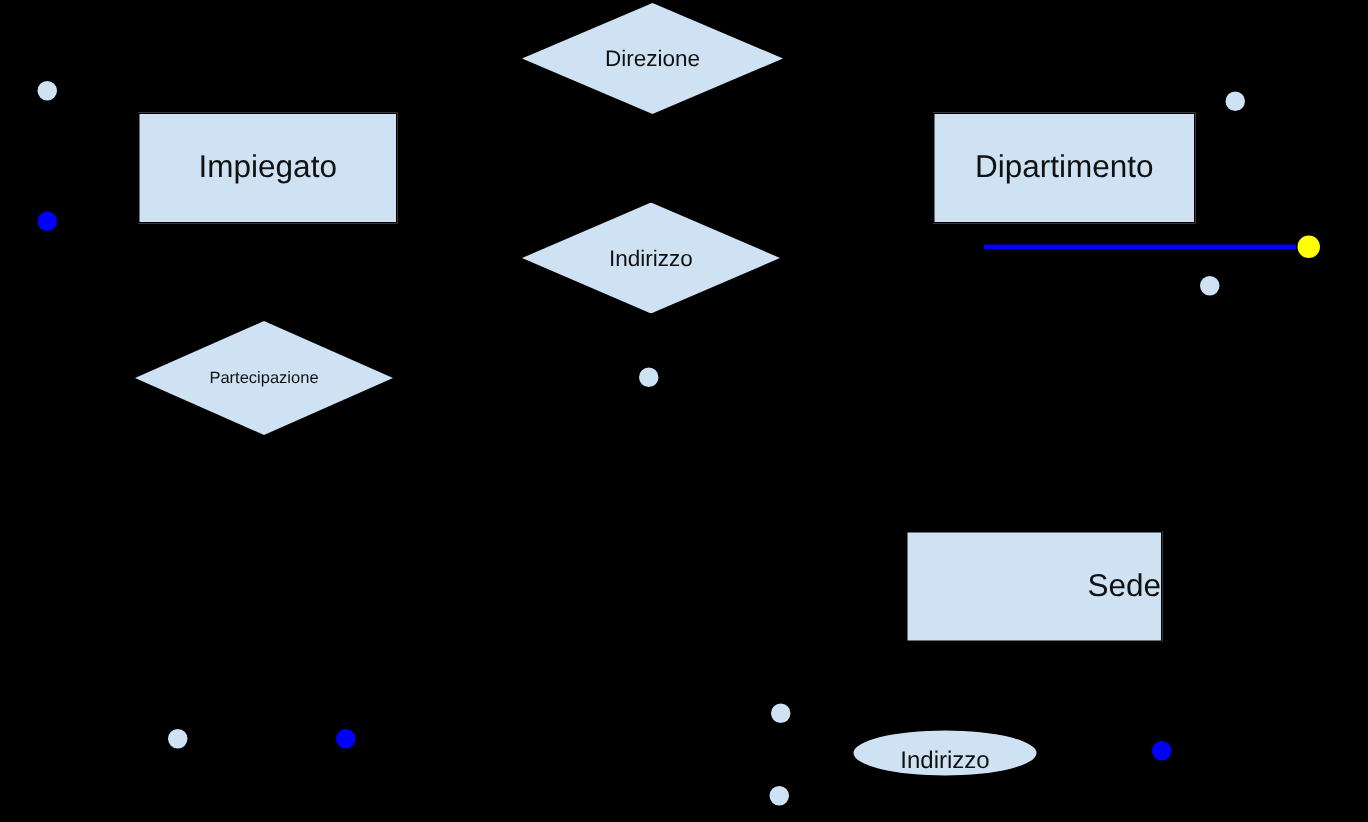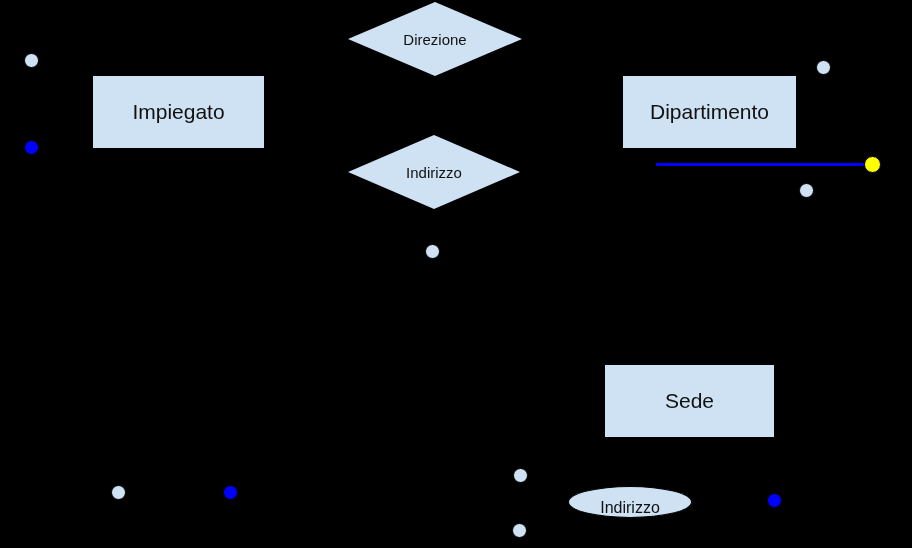--- a/index.html
+++ b/index.html
@@ -79,32 +79,35 @@
 <div class="stage">
 
   <div class="diamond big" style="left:348px; top:2px; width:174px; height:74px;">
     <span>Direzione</span>
   </div>
 
   <div class="diamond big" style="left:348px; top:135px; width:172px; height:74px;">
     <span>Indirizzo</span>
   </div>
 
+  <div class="diamond small" style="left:90px; top:214px; width:172px; height:76px;">
+    <span>Partecipazione</span>
+  </div>
 
 
   <div class="entity" style="left:92px; top:75px; width:173px; height:74px;">
     <span>Impiegato</span>
   </div>
 
   <div class="entity" style="left:622px; top:75px; width:175px; height:74px;">
     <span>Dipartimento</span>
   </div>
 
 
-  <div class="entity" style="left:604px; top:364px; width:171px; height:74px;">
+  <div class="entity" style="left:604px; top:354px; width:171px; height:74px;justify-content:flex-end;">
     <span>Sede</span>
   </div>
 
   <div class="ellipse" style="left:568px; top:486px; width:124px; height:32px;">
     <span>Indirizzo</span>
   </div>
 
   <div class="connector" style="left:656px; top:163px; width:212px;"></div>
   <div class="dot yellow" style="left:864px; top:156px;"></div>
 

